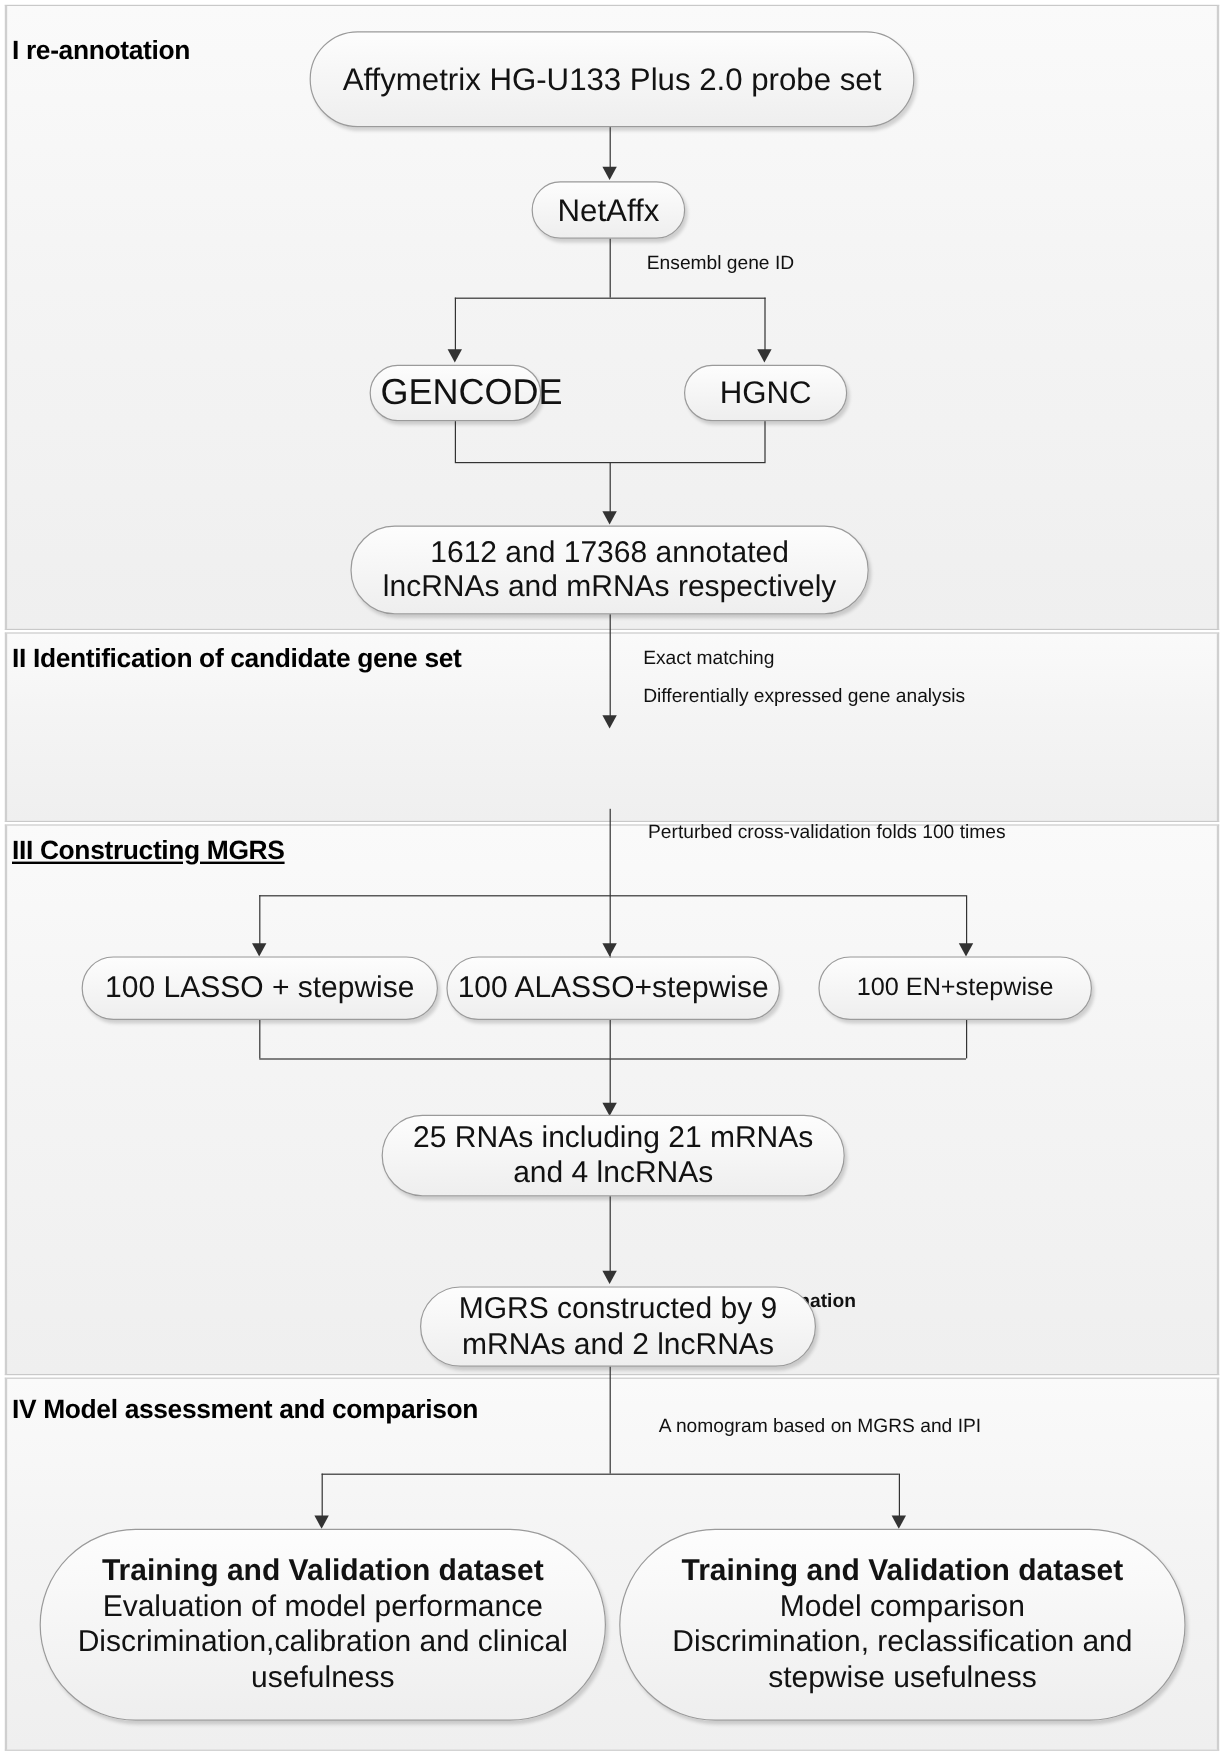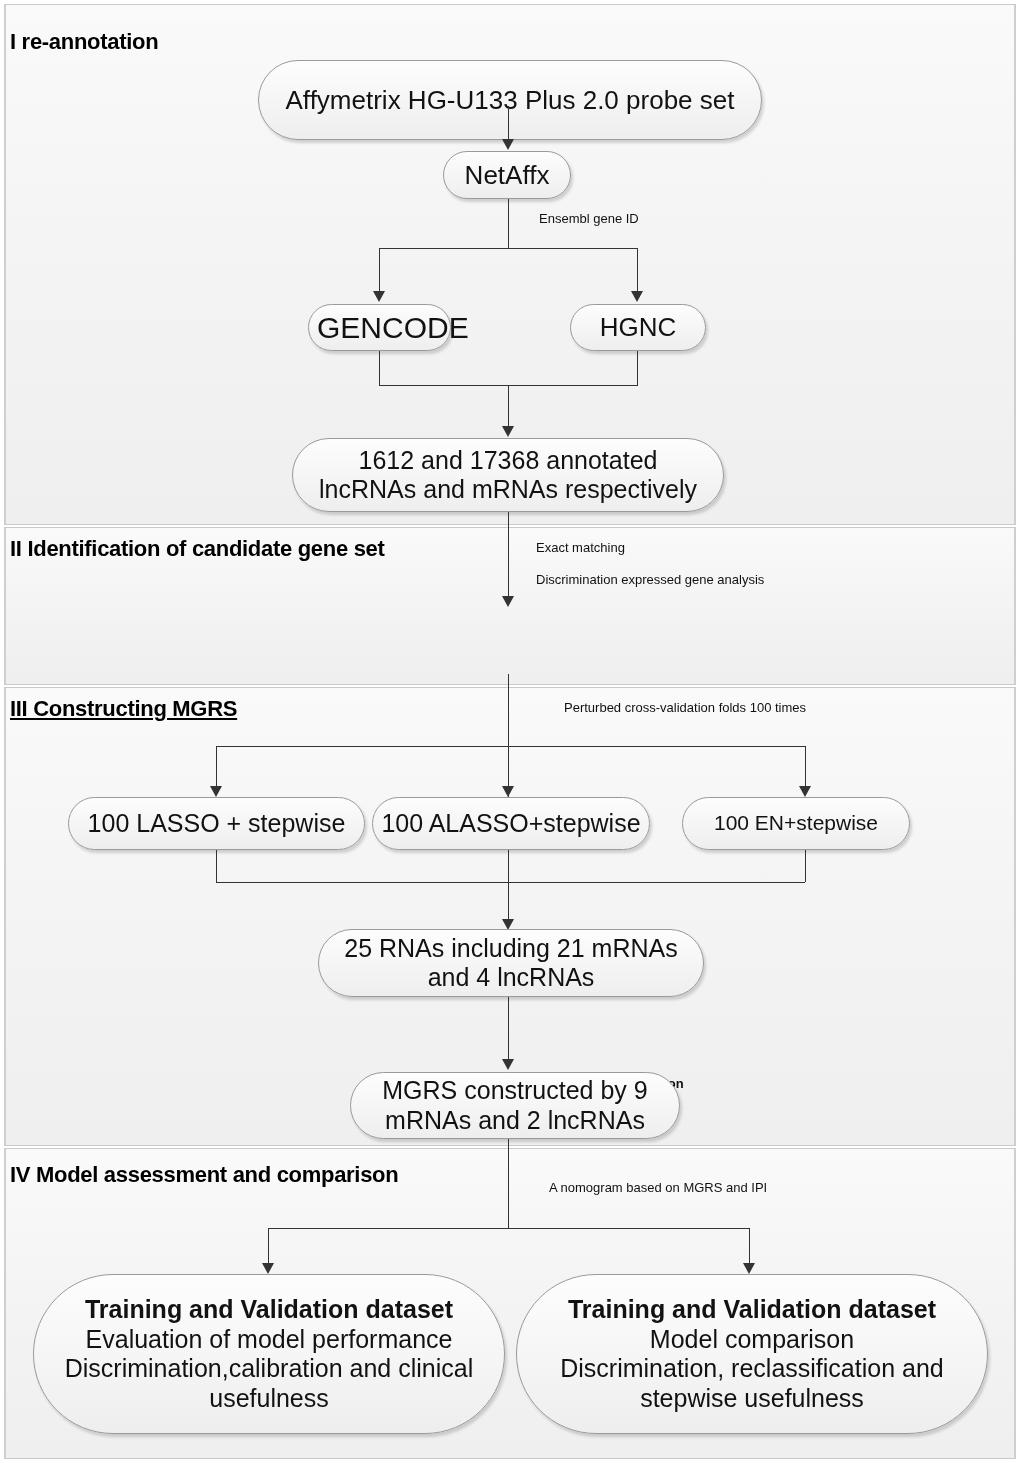--- a/index.html
+++ b/index.html
@@ -49,21 +49,21 @@
     color: #121212;
     line-height: 1.18;
     padding: 2px 8px;
   }
   .node .ln { display: block; width: 100%; white-space: nowrap; }
   .node .bold { font-weight: bold; }
 
   
   .edge-label {
     position: absolute;
-    font-size: 13px;
+    font-size: 16px;
     color: #111;
     white-space: nowrap;
   }
 
   
   .vline {
     position: absolute;
     width: 0;
     border-left: 1.6px solid #333;
   }
@@ -81,21 +81,21 @@
   }
 </style>
 </head>
 <body>
 
 <div id="canvas">
 
   <div class="section" style="top:4px; height:521px;"></div>
   <div class="section-title" style="left:10px; top:13px;margin-top:16px;">I re-annotation</div>
 
-  <div class="node" style="left:258px; top:26px; width:504px; height:80px; border-radius:40px; font-size:26px;margin-top:34px;">
+  <div class="node" style="left:258px; top:26px; width:504px; height:80px; border-radius:40px; font-size:26px;">
     <span class="ln">Affymetrix HG-U133 Plus 2.0 probe set</span>
   </div>
 
   <div class="vline" style="left:508px; top:106px; height:35px;"></div>
   <div class="arrowhead" style="left:502px; top:139px;"></div>
 
   <div class="node" style="left:443px; top:151px; width:128px; height:48px; border-radius:24px; font-size:26px;">
     <span class="ln">NetAffx</span>
   </div>
 
@@ -126,27 +126,27 @@
     <span class="ln">lncRNAs and mRNAs respectively</span>
   </div>
 
   <div class="section" style="top:527px; height:158px;"></div>
   <div class="section-title" style="left:10px; top:536px;">II Identification of candidate gene set</div>
 
   <div class="vline" style="left:508px; top:512px; height:93px;"></div>
   <div class="arrowhead" style="left:502px; top:596px;"></div>
 
   <div class="edge-label" style="left:536px; top:540px;">Exact matching</div>
-  <div class="edge-label" style="left:536px; top:572px;">Discrimination expressed gene analysis</div>
+  <div class="edge-label" style="left:536px; top:572px;">Differentially expressed gene analysis</div>
 
 
   <div class="section" style="top:687px; height:459px;"></div>
   <div class="section-title" style="left:10px; top:696px;text-decoration:underline;">III Constructing MGRS</div>
 
-  <div class="edge-label" style="left:540px; top:700px;margin-left:24px;">Perturbed cross-validation folds 100 times</div>
+  <div class="edge-label" style="left:540px; top:685px;">Perturbed cross-validation folds 100 times</div>
 
   <div class="vline" style="left:508px; top:674px; height:129px;"></div>
   <div class="hline" style="left:216px; top:746px; width:589px;"></div>
   <div class="vline" style="left:216px; top:746px; height:42px;"></div>
   <div class="arrowhead" style="left:210px; top:786px;"></div>
   <div class="arrowhead" style="left:502px; top:786px;"></div>
   <div class="vline" style="left:805px; top:746px; height:42px;"></div>
   <div class="arrowhead" style="left:799px; top:786px;"></div>
 
   <div class="node" style="left:68px; top:797px; width:297px; height:53px; border-radius:27px; font-size:25px;">

